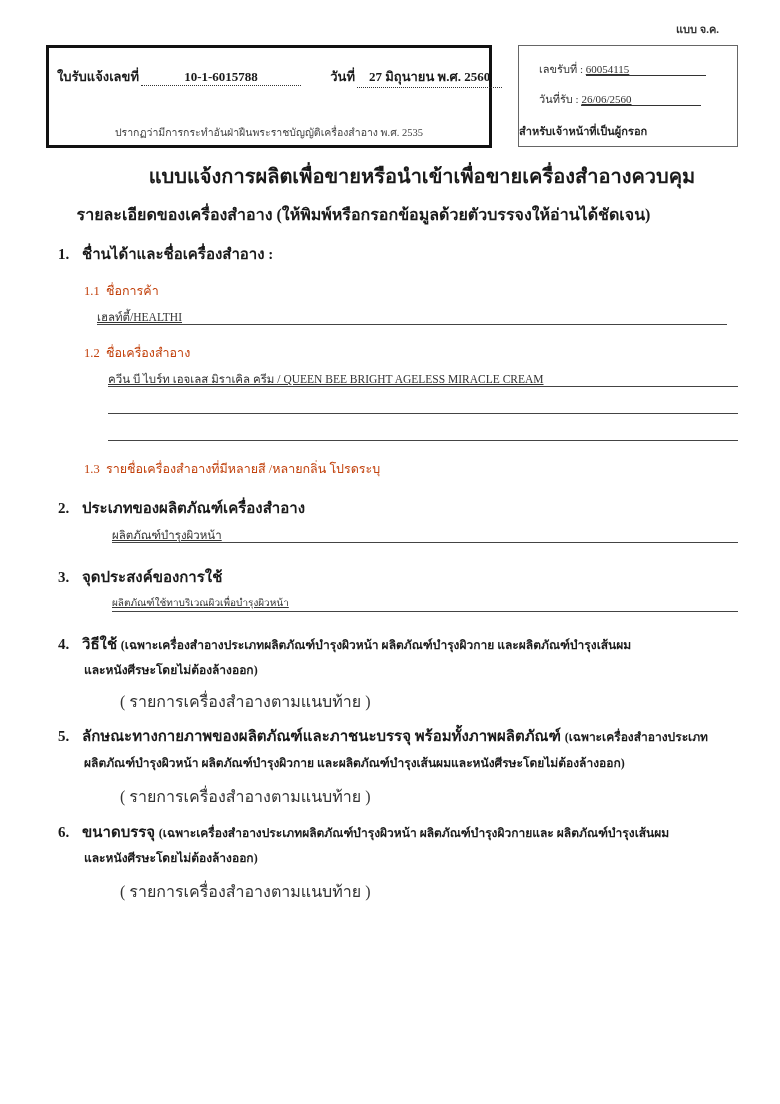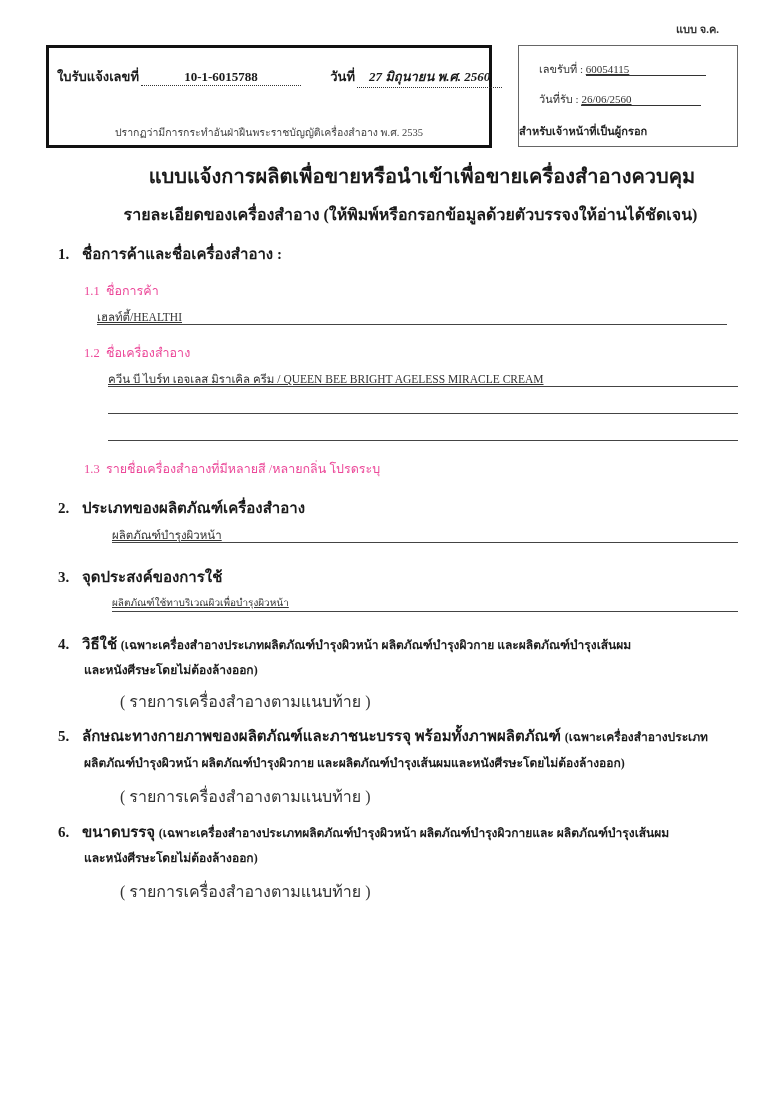--- a/index.html
+++ b/index.html
@@ -16,21 +16,21 @@
       border: 3px solid #111; box-sizing: border-box;
     }
     .receipt-row { position: absolute; left: 8px; top: 18px; font-size: 13px; font-weight: bold; white-space: nowrap; }
     .receipt-no-val {
       display: inline-block; width: 160px; text-align: center;
       border-bottom: 1px dotted #333; margin-left: 2px;
     }
     .receipt-date-label { margin-left: 26px; }
     .receipt-date-val {
       display: inline-block; width: 145px; text-align: center;
-      border-bottom: 1px dotted #333; margin-left: 2px; font-style: italic;
+      border-bottom: 1px dotted #333; margin-left: 2px;
     }
     .receipt-note {
       position: absolute; left: 0; width: 100%; text-align: center;
       font-size: 10.5px; color: #444;
     }
 
     .office-box {
       left: 518px; top: 45px; width: 220px; height: 102px;
       border: 1.5px solid #666; box-sizing: border-box;
     }
@@ -43,26 +43,26 @@
       position: absolute; left: 0; width: 100%; top: 76px; text-align: left;
       font-size: 11px; font-weight: bold; color: #222;
     }
 
     .main-title {
       left: 0; width: 780px; top: 160px; text-align: center;
       font-size: 20px; font-weight: bold; margin-left: 32px;
     }
     .sub-title {
       left: 0; width: 727px; top: 202px; text-align: center;
-      font-size: 16px; font-weight: bold; padding-left: 47px;
+      font-size: 16px; font-weight: bold;
     }
     .section-head { font-size: 15px; font-weight: bold; white-space: nowrap; }
     .section-head .num { display: inline-block; width: 24px; }
     .section-head .note { font-size: 12px; }
-    .sub-head { font-size: 12.5px; white-space: nowrap; color: #ec4899; }
+    .sub-head { font-size: 12.5px; white-space: nowrap; color: #c2410c; }
     .sub-head .num { display: inline-block; width: 22px; }
     .fill-line {
       border-bottom: 1.2px solid #444; height: 16px;
       font-size: 11.5px; color: #333; white-space: nowrap; overflow: hidden;
     }
     .fill-line span { text-decoration: underline; }
     .small-note { font-size: 16px; color: #333; white-space: nowrap; margin-left: 8px; }
     .wrap-line { font-size: 12px; font-weight: bold; white-space: nowrap; }
   </style>
 </head>
@@ -87,21 +87,21 @@
     <span>วันที่รับ :</span>
     <span class="val">26/06/2560</span>
   </div>
   <div class="office-footer">สำหรับเจ้าหน้าที่เป็นผู้กรอก</div>
 </div>
 
 <div class="abs main-title">แบบแจ้งการผลิตเพื่อขายหรือนำเข้าเพื่อขายเครื่องสำอางควบคุม</div>
 <div class="abs sub-title">รายละเอียดของเครื่องสำอาง (ให้พิมพ์หรือกรอกข้อมูลด้วยตัวบรรจงให้อ่านได้ชัดเจน)</div>
 
 <div class="abs section-head" style="left:58px; top:242px;">
-  <span class="num">1.</span><span>ชื่อการค้าและชื่อเครื่องสำอาง :</span>
+  <span class="num">1.</span><span>ชื่านได้าและชื่อเครื่องสำอาง :</span>
 </div>
 
 <div class="abs sub-head" style="left:84px; top:281px;">
   <span class="num">1.1</span><span>ชื่อการค้า</span>
 </div>
 <div class="abs fill-line" style="left:97px; top:308px; width:630px;">
   <span>เฮลท์ตี้/HEALTHI</span>
 </div>
 
 <div class="abs sub-head" style="left:84px; top:343px;">

